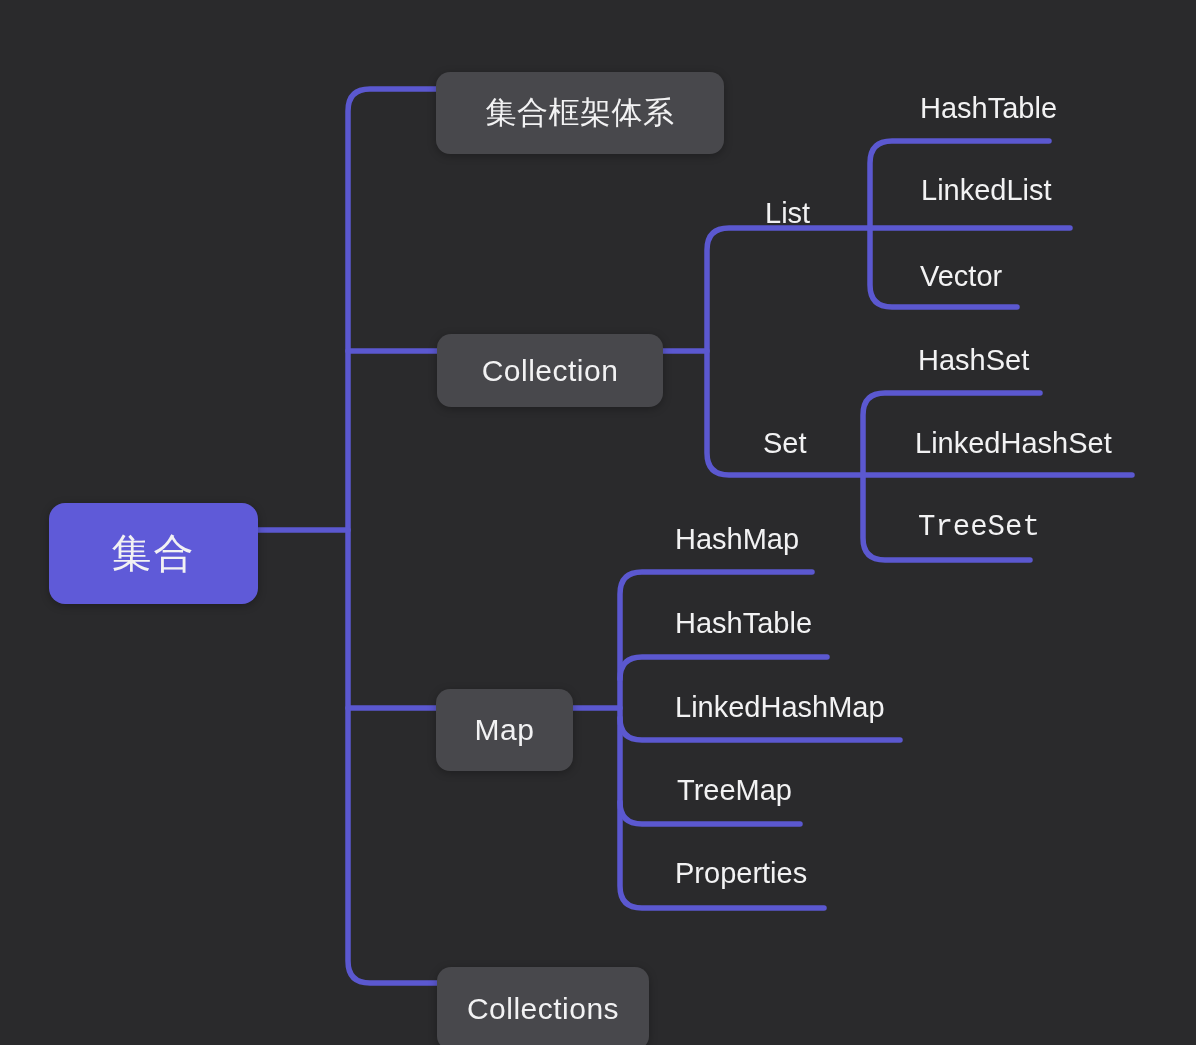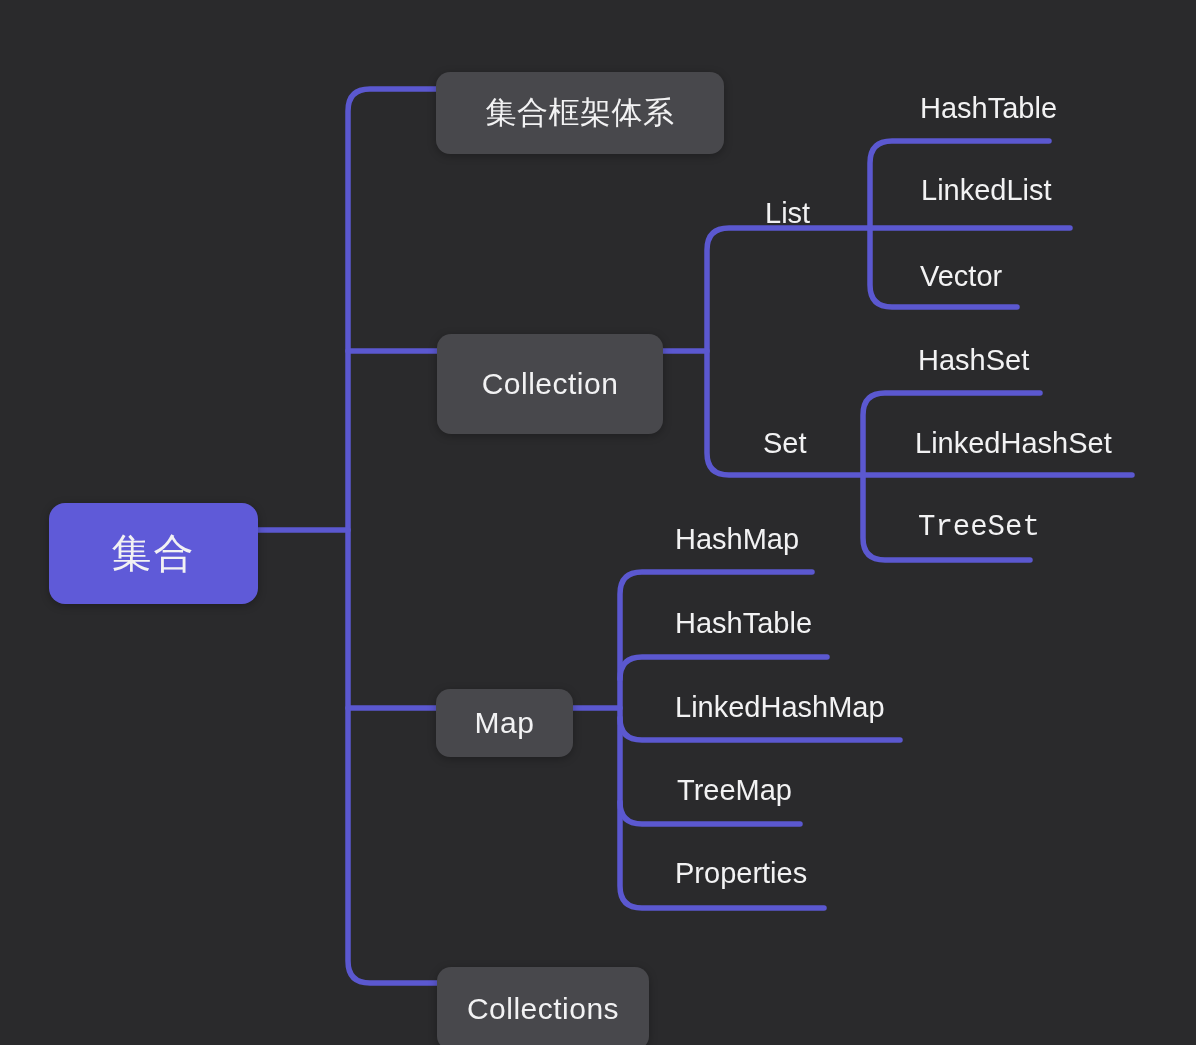--- a/index.html
+++ b/index.html
@@ -88,23 +88,23 @@
 
     <path d="M 620 679 Q 620 657 642 657 H 827"></path>
     <path d="M 620 718 Q 620 740 642 740 H 900"></path>
     <path d="M 620 802 Q 620 824 642 824 H 800"></path>
   </svg>
 
   <div class="topic-box topic-root" style="left:49px; top:479px; width:209px; height:101px;">集合</div>
 
   <div class="topic-box" style="left:436px; top:48px; width:288px; height:82px; font-size:31px;">集合框架体系</div>
 
-  <div class="topic-box" style="left:437px; top:310px; width:226px; height:100px;">Collection</div>
+  <div class="topic-box" style="left:437px; top:310px; width:226px; height:73px;">Collection</div>
 
-  <div class="topic-box" style="left:436px; top:665px; width:137px; height:68px;">Map</div>
+  <div class="topic-box" style="left:436px; top:665px; width:137px; height:82px;">Map</div>
 
   <div class="topic-box" style="left:437px; top:943px; width:212px; height:83px;">Collections</div>
 
   <div class="leaf-label" style="left:765px; top:190px;margin-top:23px;">List</div>
   <div class="leaf-label" style="left:920px; top:108px;">HashTable</div>
   <div class="leaf-label" style="left:921px; top:190px;">LinkedList</div>
   <div class="leaf-label" style="left:920px; top:276px;">Vector</div>
 
   <div class="leaf-label" style="left:763px; top:443px;">Set</div>
   <div class="leaf-label" style="left:918px; top:360px;">HashSet</div>

